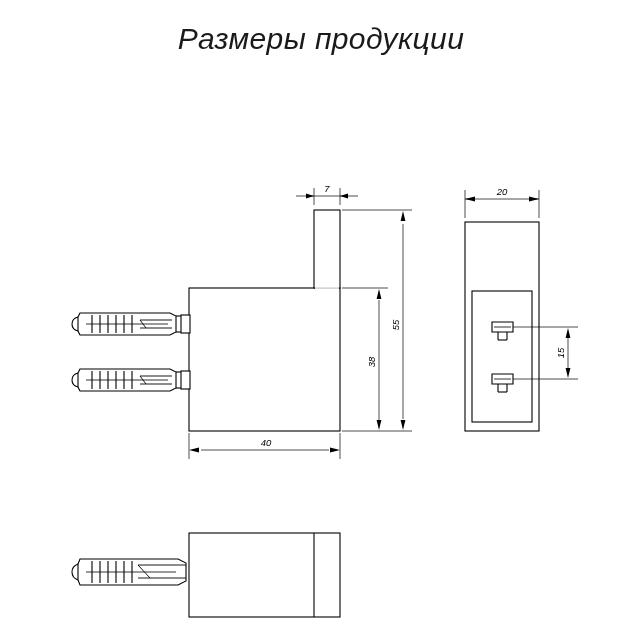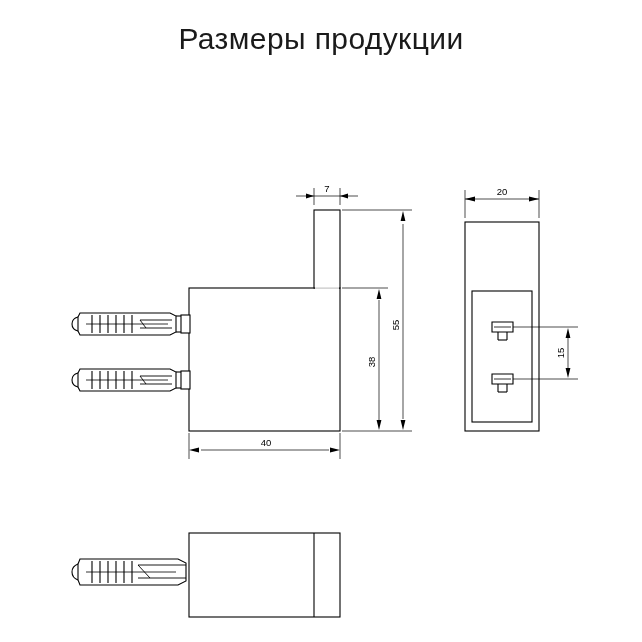--- a/index.html
+++ b/index.html
@@ -8,20 +8,21 @@
     width: 642px; height: 642px;
     background: #ffffff;
     font-family: "Liberation Sans", sans-serif;
     overflow: hidden;
   }
   #page {
     position: relative;
     width: 642px;
     height: 642px;
     background: #ffffff;
+    font-style: italic;
   }
   #title {
     position: absolute;
     top: 22px;
     left: 0;
     width: 642px;
     text-align: center;
     font-size: 30px;
     color: #1a1a1a;
     letter-spacing: 0.4px;

